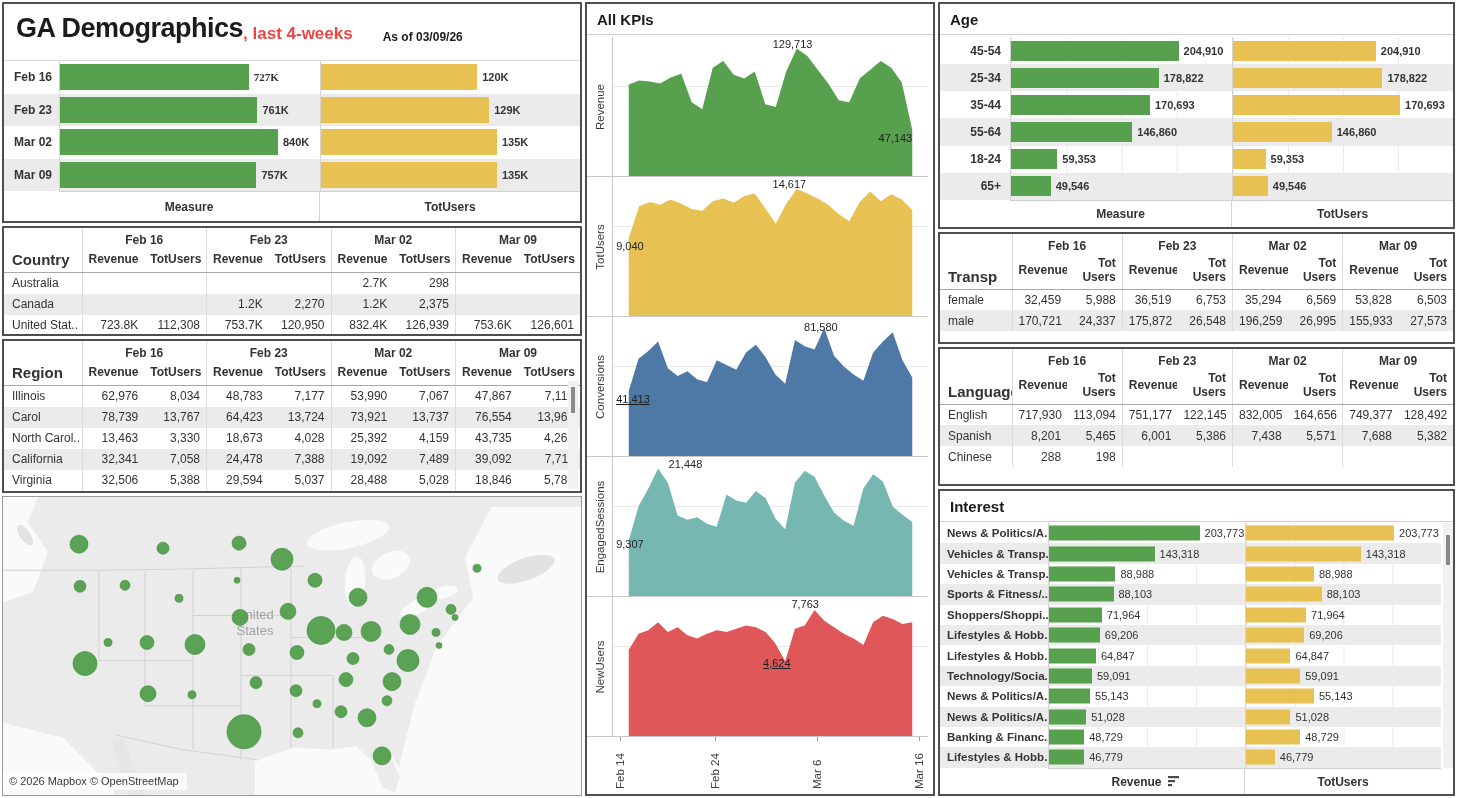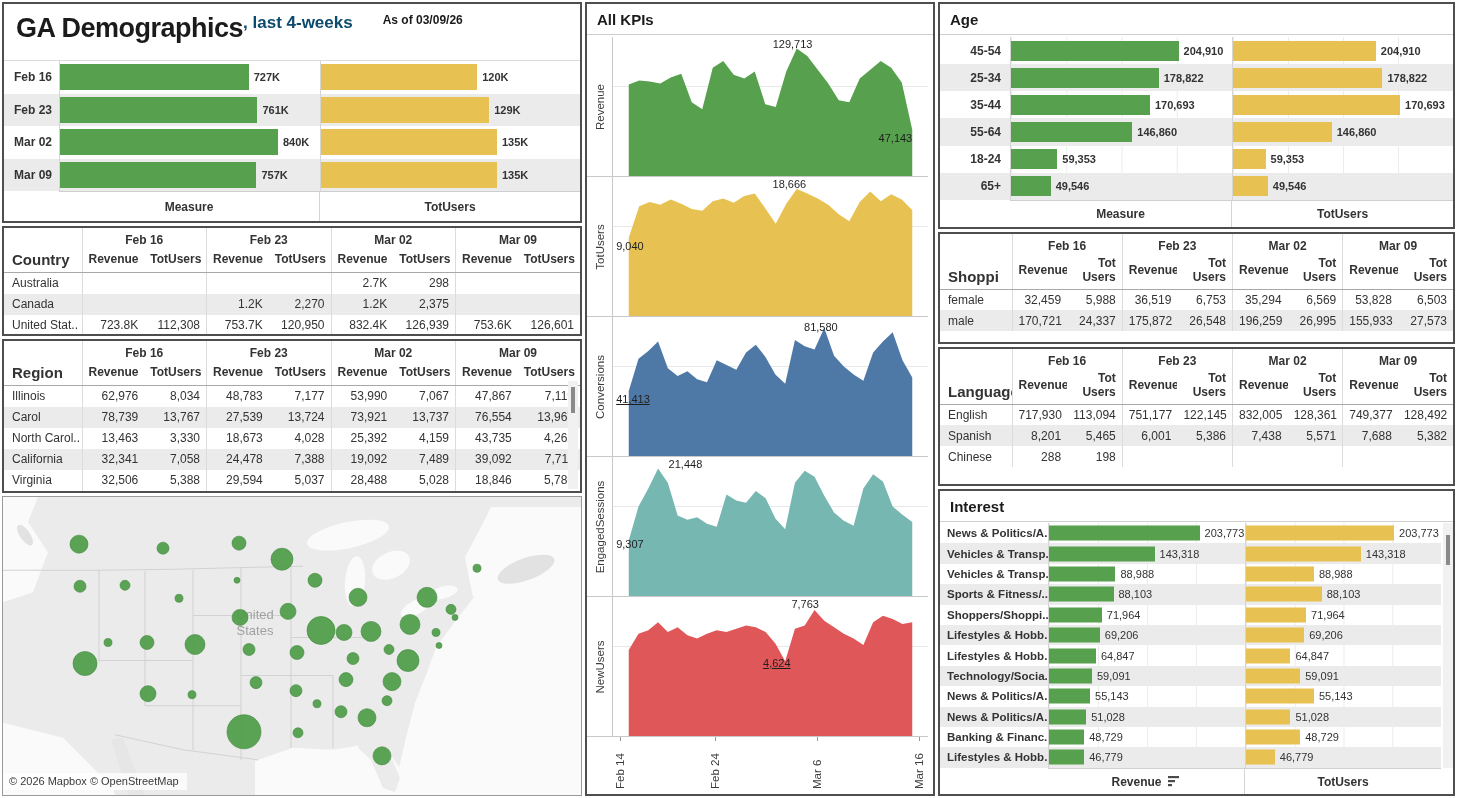--- a/index.html
+++ b/index.html
@@ -15,23 +15,23 @@
   #panel-country  { left:2px;   top:226px; width:580px; height:110px; }
   #panel-region   { left:2px;   top:339px; width:580px; height:154px; }
   #panel-map      { left:2px;   top:496px; width:580px; height:300px; border:1px solid #9a9a9a; }
   #panel-kpis     { left:585px; top:2px;   width:350px; height:794px; }
   #panel-age      { left:938px; top:2px;   width:517px; height:227px; }
   #panel-gender   { left:938px; top:232px; width:517px; height:112px; }
   #panel-language { left:938px; top:347px; width:517px; height:139px; }
   #panel-interest { left:938px; top:489px; width:517px; height:307px; }
 
   
-  .hdr-line { padding:9px 12px 4px 12px; display:flex; align-items:flex-start; }
+  .hdr-line { padding:9px 12px 4px 12px; display:flex; align-items:flex-end; }
   .title-main { font-size:27px; font-weight:bold; color:#1b1b1b; letter-spacing:-0.5px; }
-  .title-sub  { font-size:17px; font-weight:bold; color:#0c4a6e; }
+  .title-sub  { font-size:17px; font-weight:bold; color:#ef4444; }
   .title-asof { font-size:12px; font-weight:bold; color:#1b1b1b; margin-left:30px; }
   .weekly-rows { position:absolute; left:0; right:0; top:56px; bottom:30px; border-top:1px solid #dcdcdc; }
   .wrow { display:flex; align-items:center; height:25%; }
   .wrow.stripe { background:#ebebeb; }
   .wlab { width:55px; text-align:right; padding-right:7px; font-size:12px; font-weight:bold; color:#333; flex:none; }
   .wcell { position:relative; height:100%; flex:1 1 0; border-left:1px solid #d5d5d5; }
   .hbar { position:absolute; left:0; top:50%; transform:translateY(-50%); }
   .wcell .hbar { height:26px; }
   .bar-val { position:absolute; top:50%; transform:translateY(-50%); font-size:11px; font-weight:bold; color:#333; white-space:nowrap; }
   .weekly-axis { position:absolute; left:55px; right:0; bottom:0; height:30px; border-top:1px solid #cfcfcf; display:flex; }
@@ -101,21 +101,21 @@
   <div class="hdr-line">
     <span class="title-main">GA Demographics</span>
     <span class="title-sub">, last 4-weeks</span>
     <span class="title-asof">As of 03/09/26</span>
   </div>
   <div class="weekly-rows" id="weekly-rows">
       <div class="wrow">
         <div class="wlab">Feb 16</div>
         <div class="wcell">
           <div class="hbar" style="width: 72.7%; background: rgb(87, 160, 77);"></div>
-          <span class="bar-val" style="left: calc(72.7% + 5px);">727K</span>
+          <span class="bar-val" style="left: calc(72.7% + 5px); font-family: Liberation Serif, serif;">727K</span>
         </div>
         <div class="wcell">
           <div class="hbar" style="width: 60.4%; background: rgb(231, 194, 83);"></div>
           <span class="bar-val" style="left: calc(60.4% + 5px);">120K</span>
         </div>
       </div>
       <div class="wrow stripe">
         <div class="wlab">Feb 23</div>
         <div class="wcell">
           <div class="hbar" style="width: 76.1%; background: rgb(87, 160, 77);"></div>
@@ -271,21 +271,21 @@
             <td>7,177</td>
             <td class="gl">53,990</td>
             <td>7,067</td>
             <td class="gl">47,867</td>
             <td>7,119</td>
           </tr>
           <tr class="stripe">
             <td class="rowlab">Carol</td>
             <td class="gl">78,739</td>
             <td>13,767</td>
-            <td class="gl">27,539</td>
+            <td class="gl">64,423</td>
             <td>13,724</td>
             <td class="gl">73,921</td>
             <td>13,737</td>
             <td class="gl">76,554</td>
             <td>13,967</td>
           </tr>
           <tr>
             <td class="rowlab">North Carol..</td>
             <td class="gl">13,463</td>
             <td>3,330</td>
@@ -441,21 +441,21 @@
       </div>
       <div class="kpi-band">
         <div class="kpi-ylab">
           <span>TotUsers</span>
         </div>
         <div class="kpi-plot">
           <div class="kpi-grid"></div>
           <svg viewBox="0 0 1000 100" preserveAspectRatio="none">
             <polygon points="50.0,43.7 83.3,21.1 116.7,18.0 150.0,19.9 183.3,16.1 216.7,19.3 250.0,23.0 283.3,24.3 316.7,17.4 350.0,15.5 383.3,18.6 416.7,13.6 450.0,11.8 483.3,22.4 516.7,33.7 550.0,19.3 583.3,8.6 616.7,11.8 650.0,15.5 683.3,19.9 716.7,26.8 750.0,31.8 783.3,18.0 816.7,10.5 850.0,17.4 883.3,12.4 916.7,16.1 950.0,23.7 950,100 50,100" fill="#e7c253"></polygon>
           </svg>
-          <div class="kpi-lbl" style="top: 1%; left: 56%; transform: translateX(-50%);">18,666</div>
+          <div class="kpi-lbl" style="top: 1%; left: 56%; transform: translateX(-50%);">14,617</div>
           <div class="kpi-lbl" style="top: 45%; left: 1%;">9,040</div>
         </div>
       </div>
       <div class="kpi-band">
         <div class="kpi-ylab">
           <span>Conversions</span>
         </div>
         <div class="kpi-plot">
           <div class="kpi-grid"></div>
           <svg viewBox="0 0 1000 100" preserveAspectRatio="none">
@@ -596,21 +596,21 @@
         </colgroup>
         <thead>
           <tr>
             <th></th>
             <th class="weekhead gl" colspan="2">Feb 16</th>
             <th class="weekhead gl" colspan="2">Feb 23</th>
             <th class="weekhead gl" colspan="2">Mar 02</th>
             <th class="weekhead gl" colspan="2">Mar 09</th>
           </tr>
           <tr class="sub">
-            <th class="lblhead">Shoppi</th>
+            <th class="lblhead">Transp</th>
             <th class="subhead gl">Revenue</th>
             <th class="subhead">Tot
 Users</th>
             <th class="subhead gl">Revenue</th>
             <th class="subhead">Tot
 Users</th>
             <th class="subhead gl">Revenue</th>
             <th class="subhead">Tot
 Users</th>
             <th class="subhead gl">Revenue</th>
@@ -685,21 +685,21 @@
           </tr>
         </thead>
         <tbody>
           <tr>
             <td class="rowlab">English</td>
             <td class="gl">717,930</td>
             <td>113,094</td>
             <td class="gl">751,177</td>
             <td>122,145</td>
             <td class="gl">832,005</td>
-            <td>128,361</td>
+            <td>164,656</td>
             <td class="gl">749,377</td>
             <td>128,492</td>
           </tr>
           <tr class="stripe">
             <td class="rowlab">Spanish</td>
             <td class="gl">8,201</td>
             <td>5,465</td>
             <td class="gl">6,001</td>
             <td>5,386</td>
             <td class="gl">7,438</td>

